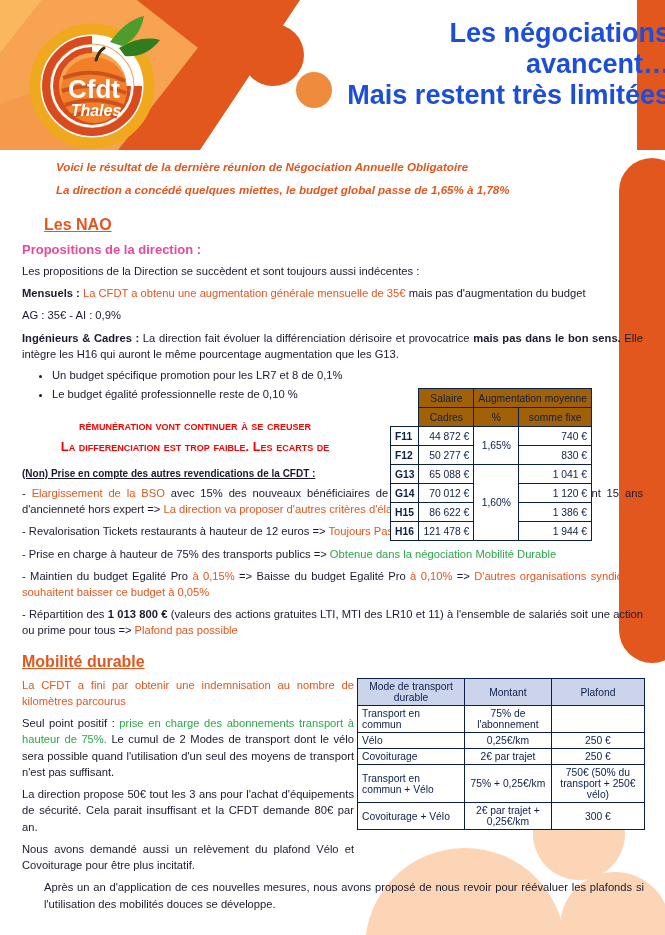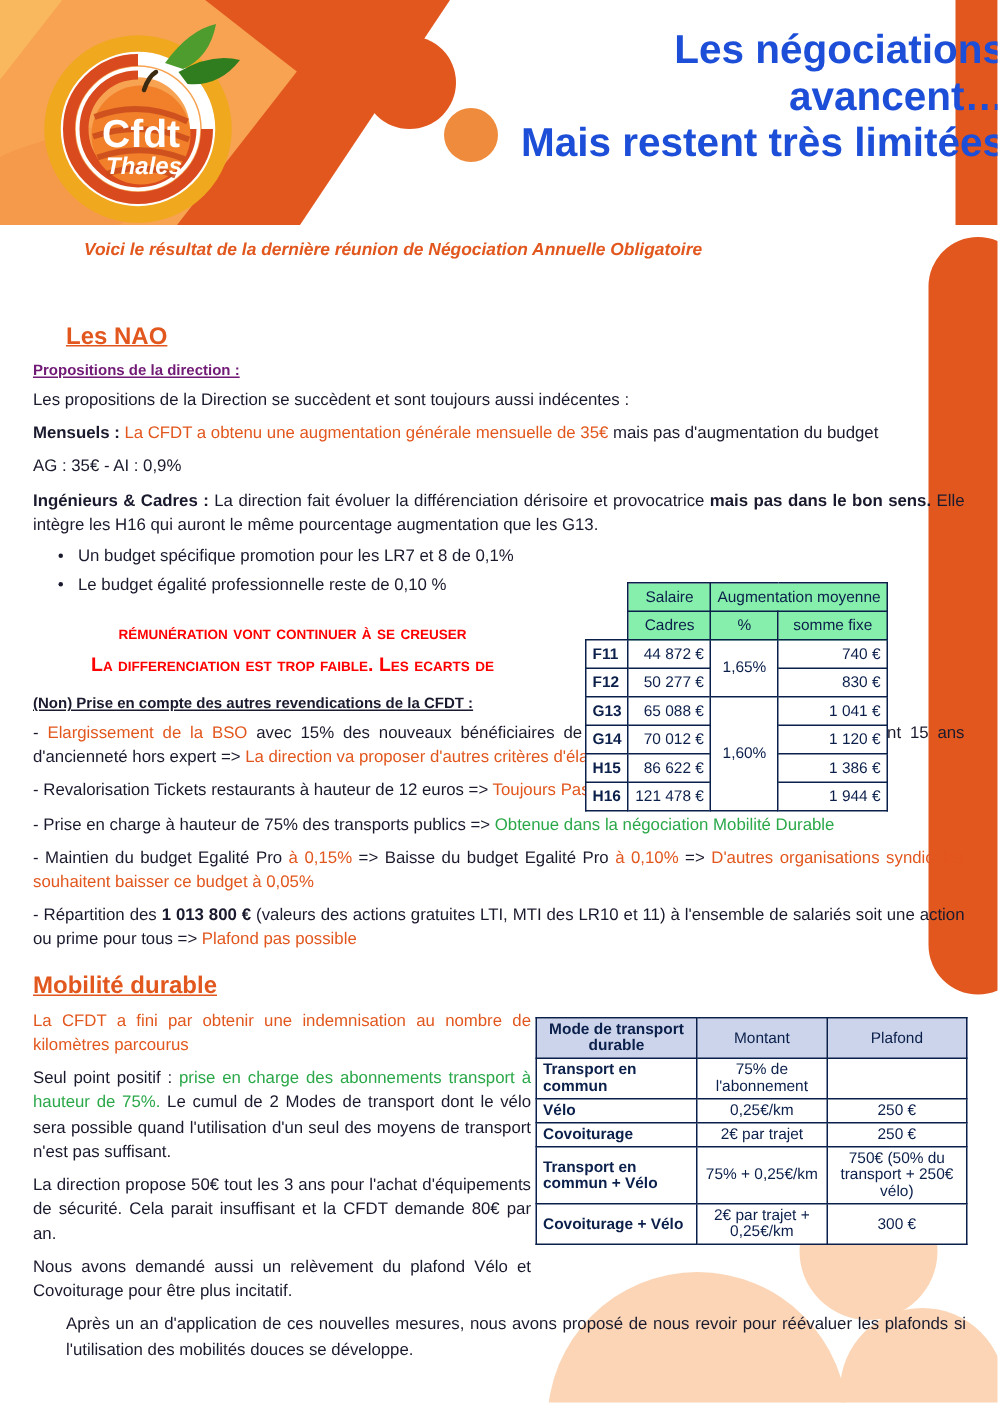--- a/index.html
+++ b/index.html
@@ -97,22 +97,22 @@
   .circ-b3{position:absolute;left:560px;top:872px;width:110px;height:110px;border-radius:50%;background:#FBD5B5;}
 
   
   .content{position:absolute;left:0;top:210px;width:665px;z-index:5;}
 
   .h-section{
     color:#E2571E;font-weight:bold;font-size:16px;
     text-decoration:underline;margin:6px 0 6px 44px;
   }
   .h-sub{
-    color:#701a75;font-weight:bold;font-size:10px;
-    text-decoration:underline;margin:8px 0 6px 22px;
+    color:#ec4899;font-weight:bold;font-size:13px;
+    margin:8px 0 6px 22px;
   }
   .para{
     font-size:11.2px;margin:6px 22px 0 22px;line-height:1.45;text-align:justify;
   }
   .para-nj{ text-align:left; }
   .bold{font-weight:bold;}
   .or{color:#E2571E;}
   .gr{color:#2BA84A;}
   ul.bul{margin:4px 0 12px 34px;padding:0 0 0 18px;font-size:11.2px;line-height:1.7;}
   ul.bul li{margin:0;}
@@ -132,36 +132,36 @@
   
   .tbl-salary{
     position:absolute;left:390px;top:178px;
     border-collapse:collapse;font-size:10.3px;
     background:#fff;z-index:6;
   }
   .tbl-salary td,.tbl-salary th{
     border:1px solid #0b1f4b;padding:1px 4px;height:16px;
     font-weight:normal;color:#0b1f4b;
   }
-  .tbl-salary th{background:#86efac;text-align:center;font-weight:normal;}
+  .tbl-salary th{background:#a16207;text-align:center;font-weight:normal;}
   .tbl-salary .lbl{text-align:left;font-weight:bold;}
   .tbl-salary .num{text-align:right;}
   .tbl-salary .ctr{text-align:center;}
   .tbl-salary .noborder{border:none;background:#fff;}
 
   
   .tbl-mob{
     position:absolute;left:357px;top:468px;width:288px;
     border-collapse:collapse;font-size:10.3px;z-index:6;background:#fff;
   }
   .tbl-mob td,.tbl-mob th{
     border:1px solid #0b1f4b;padding:2px 4px;color:#0b1f4b;font-weight:normal;
   }
   .tbl-mob th{background:#CBD4EA;text-align:center;font-weight:normal;}
-  .tbl-mob .mode{text-align:left;width:98px;font-weight:bold;}
+  .tbl-mob .mode{text-align:left;width:98px;}
   .tbl-mob .ctr{text-align:center;}
 </style>
 </head>
 <body>
 
 <div class="page">
 
   <div class="header">
     <div class="hdr-band-yellow"></div>
     <div class="hdr-band-peach"></div>
@@ -203,20 +203,21 @@
   </div>
 
   <div class="title-block">
     <div class="title-l1">Les négociations</div>
     <div class="title-l2">avancent…</div>
     <div class="title-l3">Mais restent très limitées</div>
   </div>
 
   <div class="subhead">
     <p class="l1">Voici le résultat de la dernière réunion de Négociation Annuelle Obligatoire</p>
+    <p class="l2">La direction a concédé quelques miettes, le budget global passe de 1,65% à 1,78%</p>
   </div>
 
   <div class="right-shape"></div>
   <div class="circ-b1"></div>
   <div class="circ-b2"></div>
   <div class="circ-b3"></div>
 
   <div class="content">
 
     <div class="h-section">Les NAO</div>

